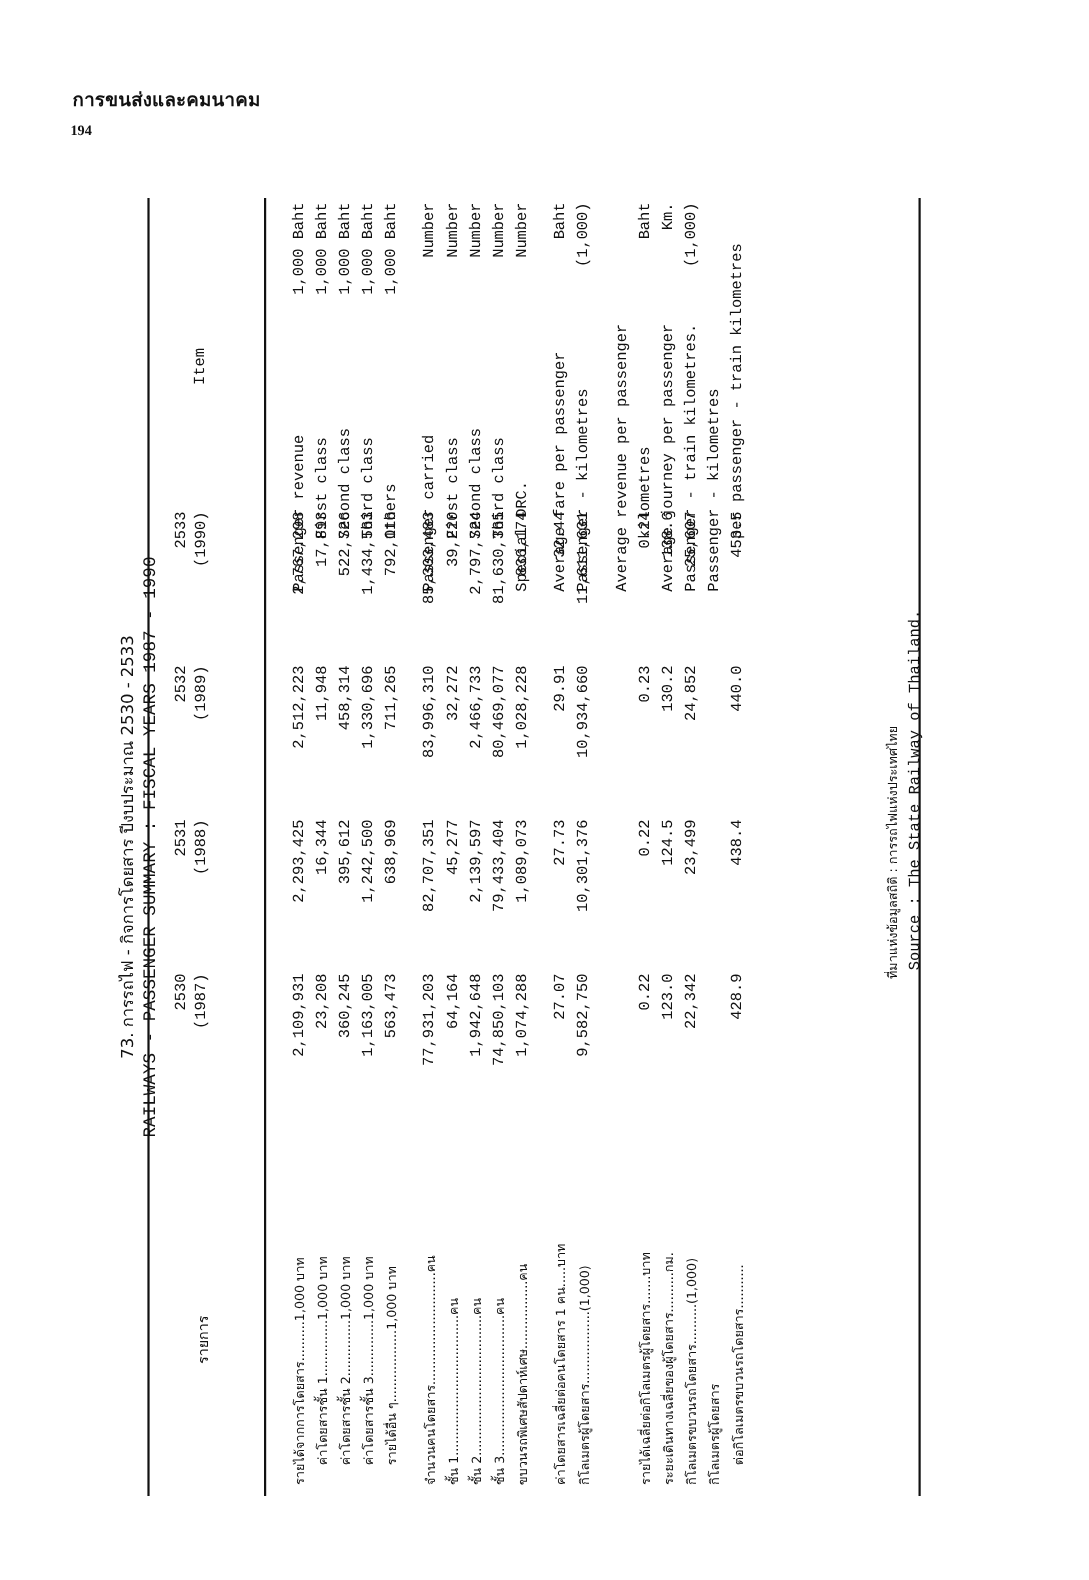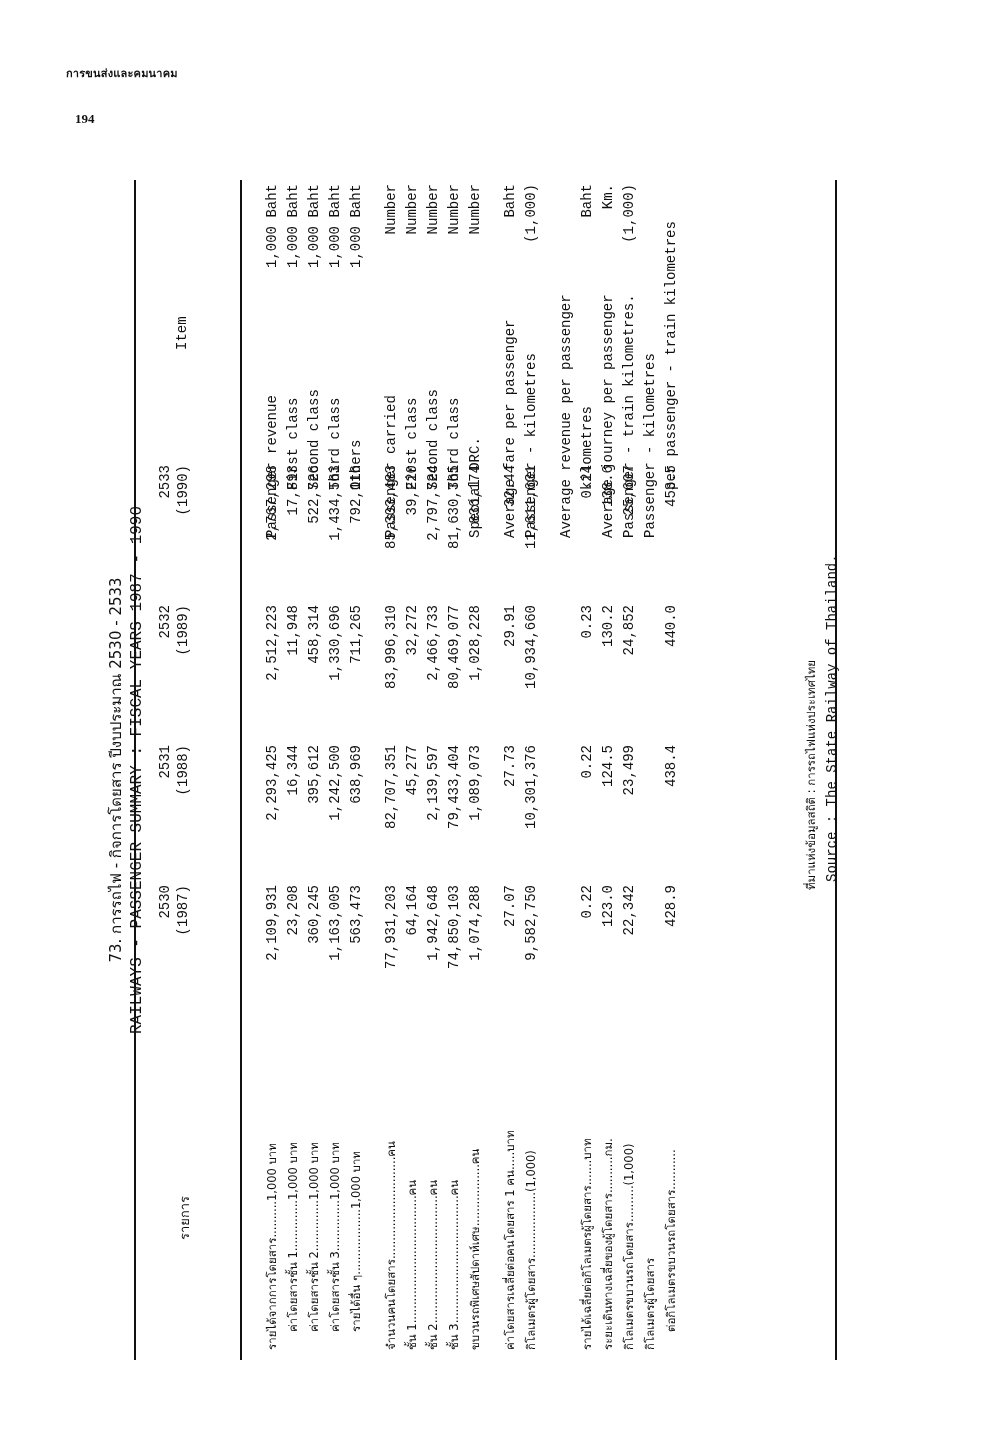--- a/index.html
+++ b/index.html
@@ -1,18 +1,18 @@
 <!DOCTYPE html>
 <html><head>
 <meta charset="utf-8">
 <style>
   html, body { margin:0; padding:0; background:#ffffff; }
   body { width:990px; height:1436px; position:relative; overflow:hidden; color:#111; }
-  .running-head { position:absolute; left:66px; top:64px; font-family:"DejaVu Sans", sans-serif; font-weight:bold; font-size:11px; letter-spacing:0.2px; }
-  .page-no { position:absolute; left:75px; top:111px; font-family:"Liberation Serif", serif; font-weight:bold; font-size:13px; }
+  .running-head { position:absolute; left:66px; top:76px; font-family:"DejaVu Sans", sans-serif; font-weight:bold; font-size:17px; letter-spacing:0.2px; }
+  .page-no { position:absolute; left:64px; top:111px; font-family:"Liberation Serif", serif; font-weight:bold; font-size:13px; }
 
   
   .rot {
     position:absolute;
     width:1180px; height:720px;
     left:90px; top:180px;
     transform-origin: 0 0;
     transform: translate(0, 1180px) rotate(-90deg);
     font-family:"Liberation Mono", monospace;
     font-size:14px;

